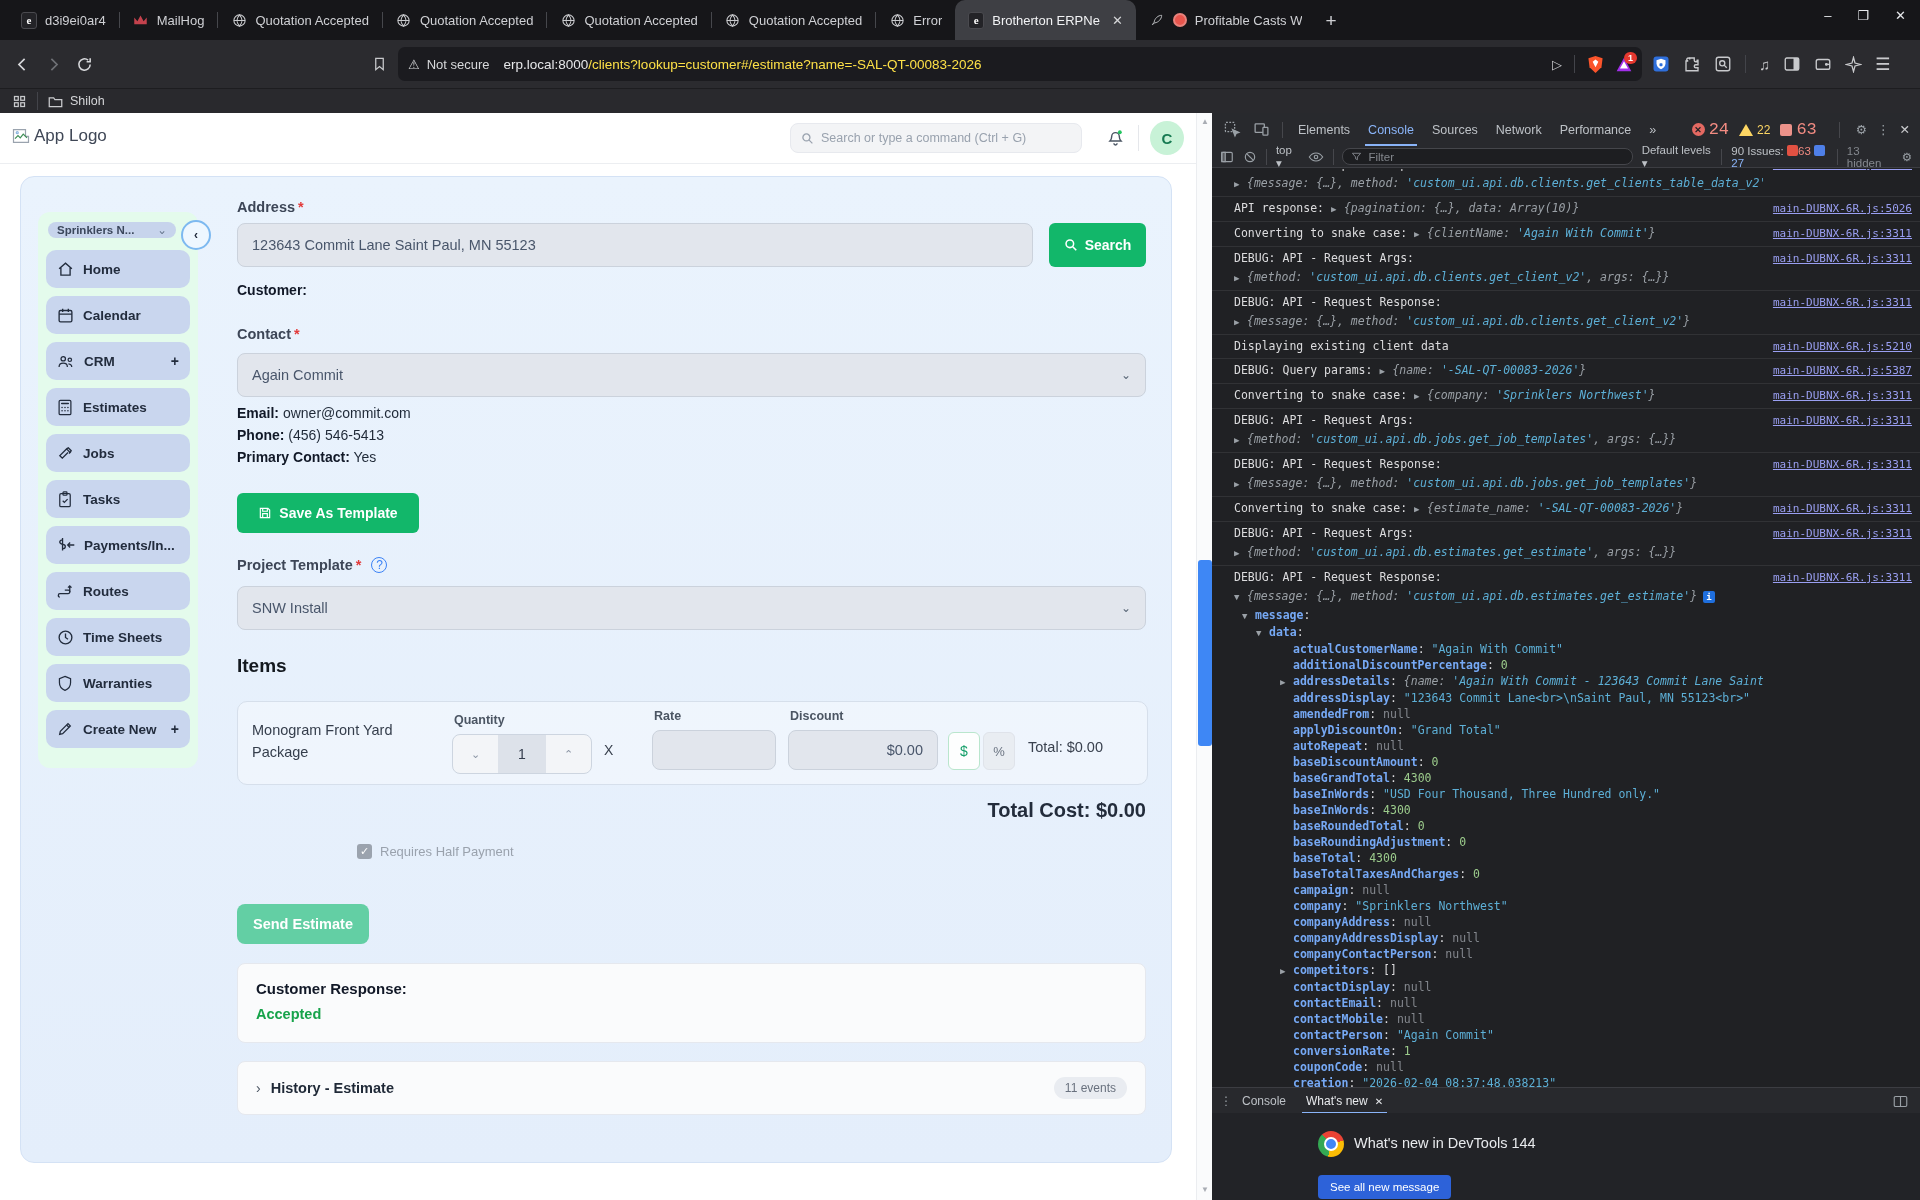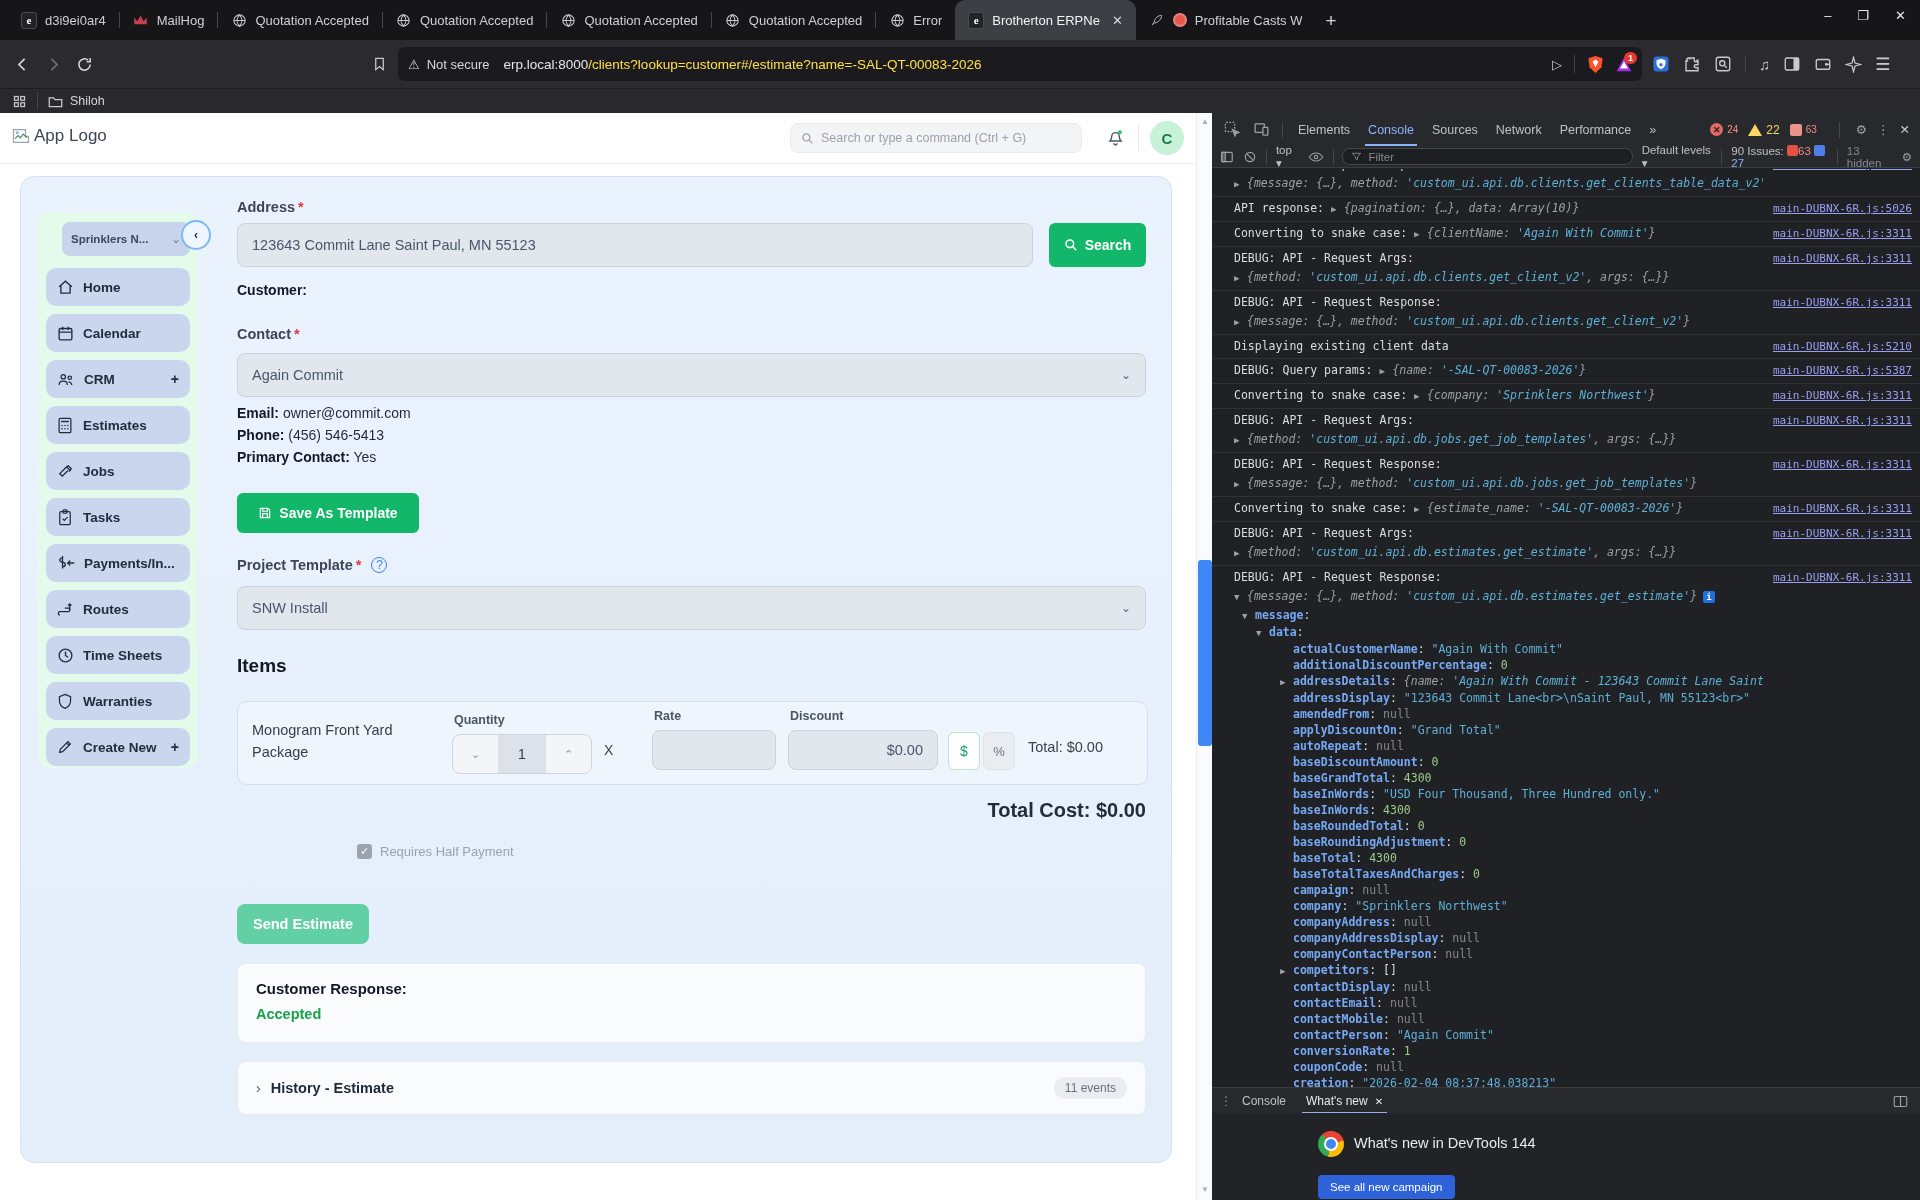--- a/index.html
+++ b/index.html
@@ -42,22 +42,22 @@
   #appsearch{left:790px;top:10px;width:292px;height:30px;background:#f3f4f6;border:1px solid #e7e9ee;border-radius:8px;
     display:flex;align-items:center;gap:7px;color:#99a2ae;font-size:12.5px;padding:0 10px;box-sizing:border-box;}
   #bellwrap{left:1106px;top:14px;color:#4b5563;}
   #hdrsep{left:1138px;top:12px;width:1px;height:26px;background:#e5e7eb;}
   #avatar{left:1150px;top:8px;width:34px;height:34px;border-radius:50%;background:#c8f2d7;color:#177a52;
     font-size:15px;font-weight:700;display:flex;align-items:center;justify-content:center;}
   #panel{left:20px;top:63px;width:1150px;height:985px;border-radius:14px;background:linear-gradient(180deg,#eaf3fd,#e4eefb);
     border:1px solid #d4e2f5;}
   
   #side{left:17px;top:35px;width:160px;height:556px;background:#e4fbec;border-radius:12px;padding:8px;box-sizing:border-box;}
-  #sidedrop{width:128px;height:34px;background:#c7d4ec;border-radius:8px;display:flex;align-items:center;
-    justify-content:space-between;padding:0 9px;box-sizing:border-box;color:#3b475c;font-size:11.5px;font-weight:700;margin:2px 0 12px 16px;}
+  #sidedrop{width:128px;height:16px;background:#c7d4ec;border-radius:8px;display:flex;align-items:center;
+    justify-content:space-between;padding:0 9px;box-sizing:border-box;color:#3b475c;font-size:11.5px;font-weight:700;margin:2px 0 12px 2px;}
   #collapse{position:absolute;right:-13px;top:8px;width:26px;height:26px;border-radius:50%;background:#eef7ff;
     border:2px solid #7db9f0;color:#20293a;display:flex;align-items:center;justify-content:center;font-size:12px;font-weight:700;}
   .sitem{width:144px;height:38px;background:#c9d6ee;border-radius:10px;display:flex;align-items:center;gap:9px;
     padding:0 11px;box-sizing:border-box;color:#222c3d;font-size:13.5px;font-weight:600;margin-bottom:8px;}
   .sitem .splus{margin-left:auto;font-weight:700;font-size:14px;}
   .sicon{color:#222c3d;flex:0 0 17px;}
   
   #form{left:216px;top:0;width:909px;height:985px;}
   .flabel{color:#3d4657;font-size:14.5px;font-weight:600;}
   .req{color:#e23b3b;margin-left:3px;}
@@ -99,21 +99,21 @@
   
   #dt{left:1212px;top:113px;width:821px;height:1087px;background:#202124;color:#bdc1c6;}
   #dttabs{left:0;top:0;width:708px;height:33px;background:#28292d;border-bottom:1px solid #3c3d42;display:flex;
     align-items:center;gap:0;font-size:12.5px;}
   .dtticon{color:#9aa0a6;margin-left:12px;}
   .dttab{padding:0 9px;height:33px;display:flex;align-items:center;position:relative;}
   .dttab.on{color:#8ab4f8;}
   .dttab.on::after{content:"";position:absolute;left:6px;right:6px;bottom:0;height:2px;background:#8ab4f8;}
   .dtvsep{width:1px;height:16px;background:#46474c;margin:0 6px 0 12px;}
   #dtbadges{margin-left:auto;display:flex;align-items:center;gap:10px;padding-right:10px;}
-  .errnum{color:#f28b82;font-size:10px;} .warnnum{color:#fdd663;font-size:12px;}
+  .errnum{color:#f28b82;font-size:17px;font-family:Liberation Mono, monospace;} .warnnum{color:#fdd663;font-size:12px;}
   .errcirc{width:13px;height:13px;border-radius:50%;background:#e46962;color:#202124;font-size:9px;font-weight:700;
     display:flex;align-items:center;justify-content:center;}
   .warntri{width:0;height:0;border-left:7px solid transparent;border-right:7px solid transparent;border-bottom:12px solid #fdd663;position:relative;}
   .flagchip{width:12px;height:12px;border-radius:2px;background:#ec928a;}
   #dtfilter{left:0;top:33px;width:708px;height:22px;background:#28292d;border-bottom:1px solid #3c3d42;display:flex;
     align-items:center;font-size:11.5px;gap:9px;padding:0 8px;box-sizing:border-box;color:#bdc1c6;}
   #filterbox{width:300px;height:15px;background:#1d1e21;border:1px solid #45464b;border-radius:8px;display:flex;
     align-items:center;gap:6px;color:#84888e;padding:0 8px;}
   .issuechip{width:11px;height:11px;border-radius:2px;display:inline-block;vertical-align:-1px;}
   .dtgear{margin-left:auto;color:#9aa0a6;}
@@ -785,15 +785,15 @@
     <span style="margin-left:auto;margin-right:12px;color:#9aa0a6">
         <svg width="15" height="13" viewBox="0 0 24 20" fill="none" stroke="currentColor" stroke-width="1.8">
           <rect x="2" y="2" width="20" height="16" rx="2"></rect>
           <path d="M12 2v16"></path>
         </svg>
       </span>
   </div>
   <div id="drawer" class="abs">
     <div id="chromelogo"></div>
     <div id="wntitle" class="abs">What's new in DevTools 144</div>
-    <div id="wncta" class="abs">See all new campaign</div>
+    <div id="wncta" class="abs">See all new message</div>
   </div>
 </div>
 
 </body></html>

